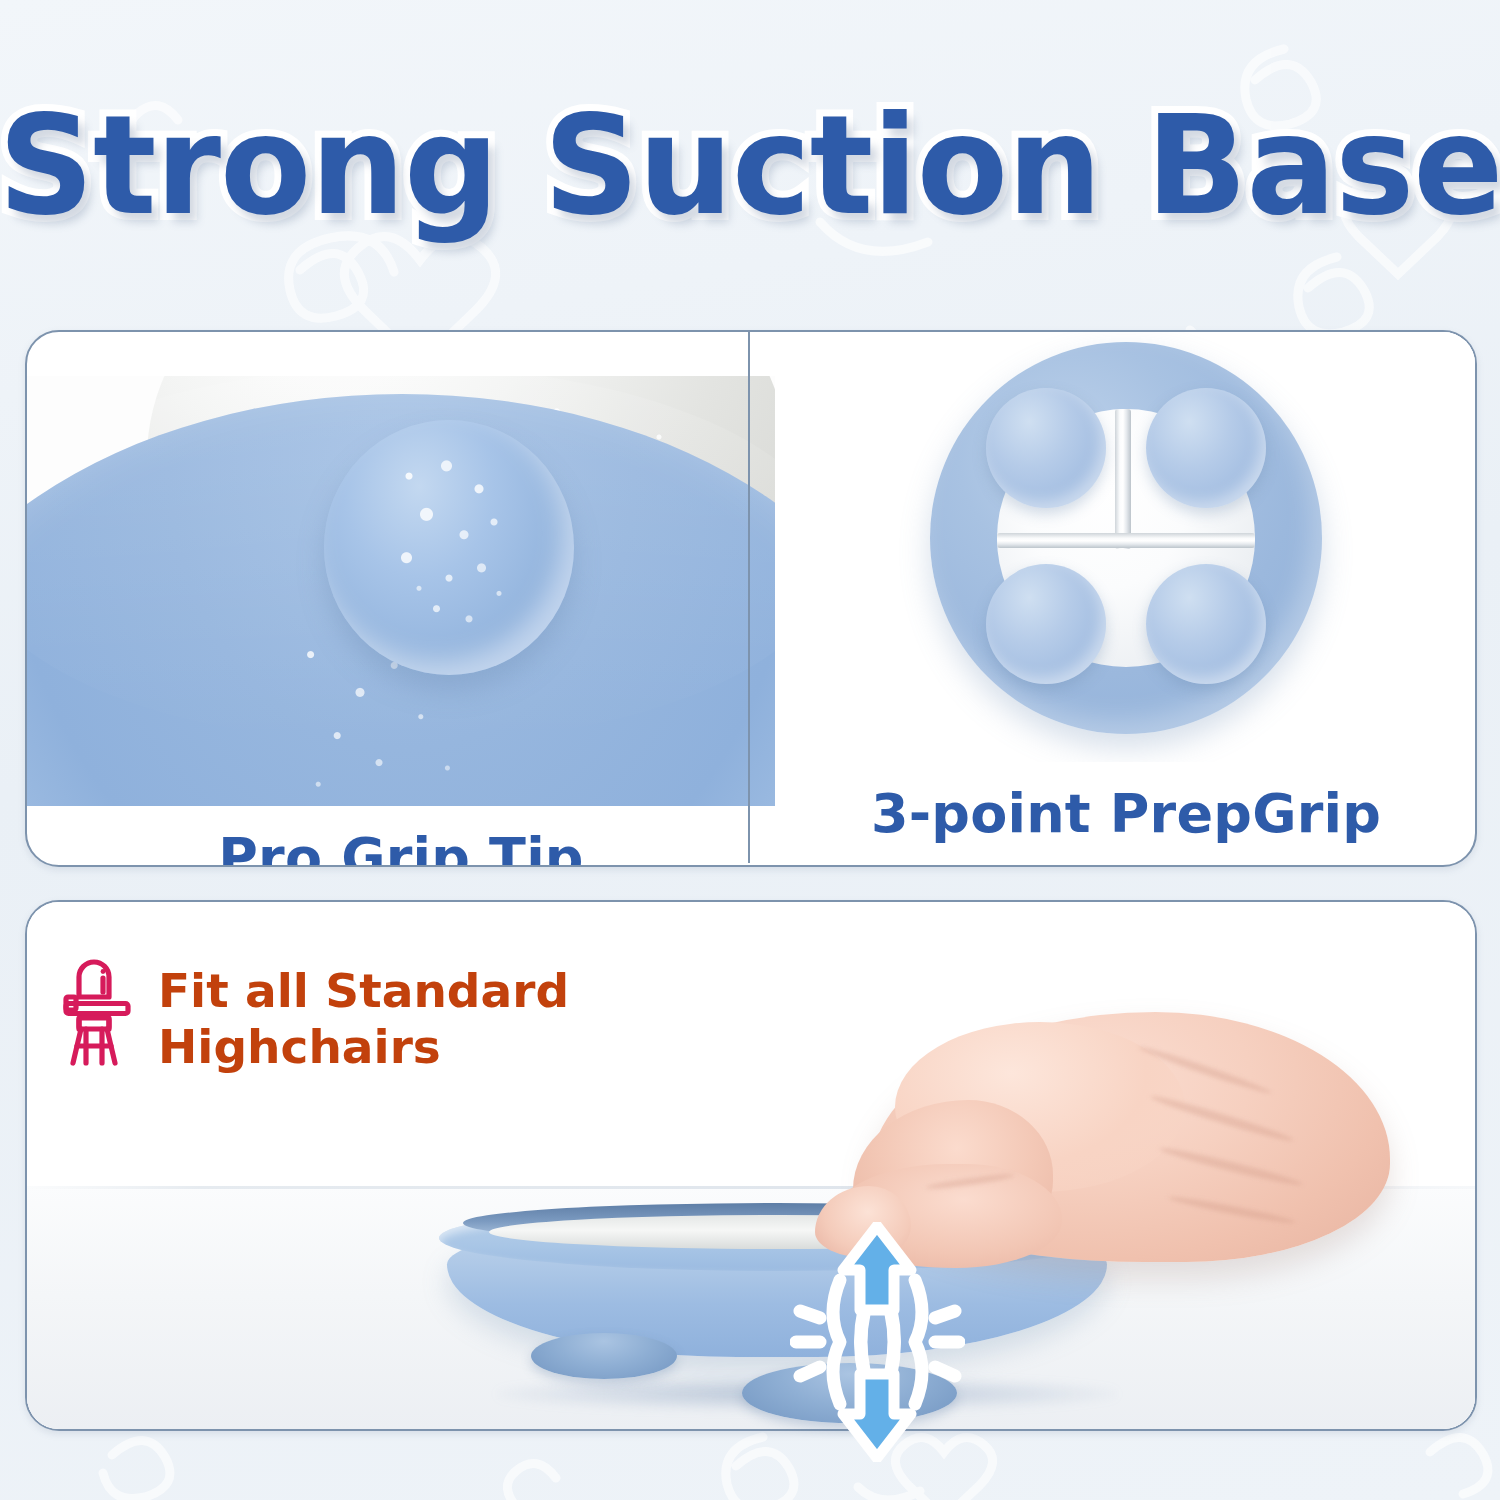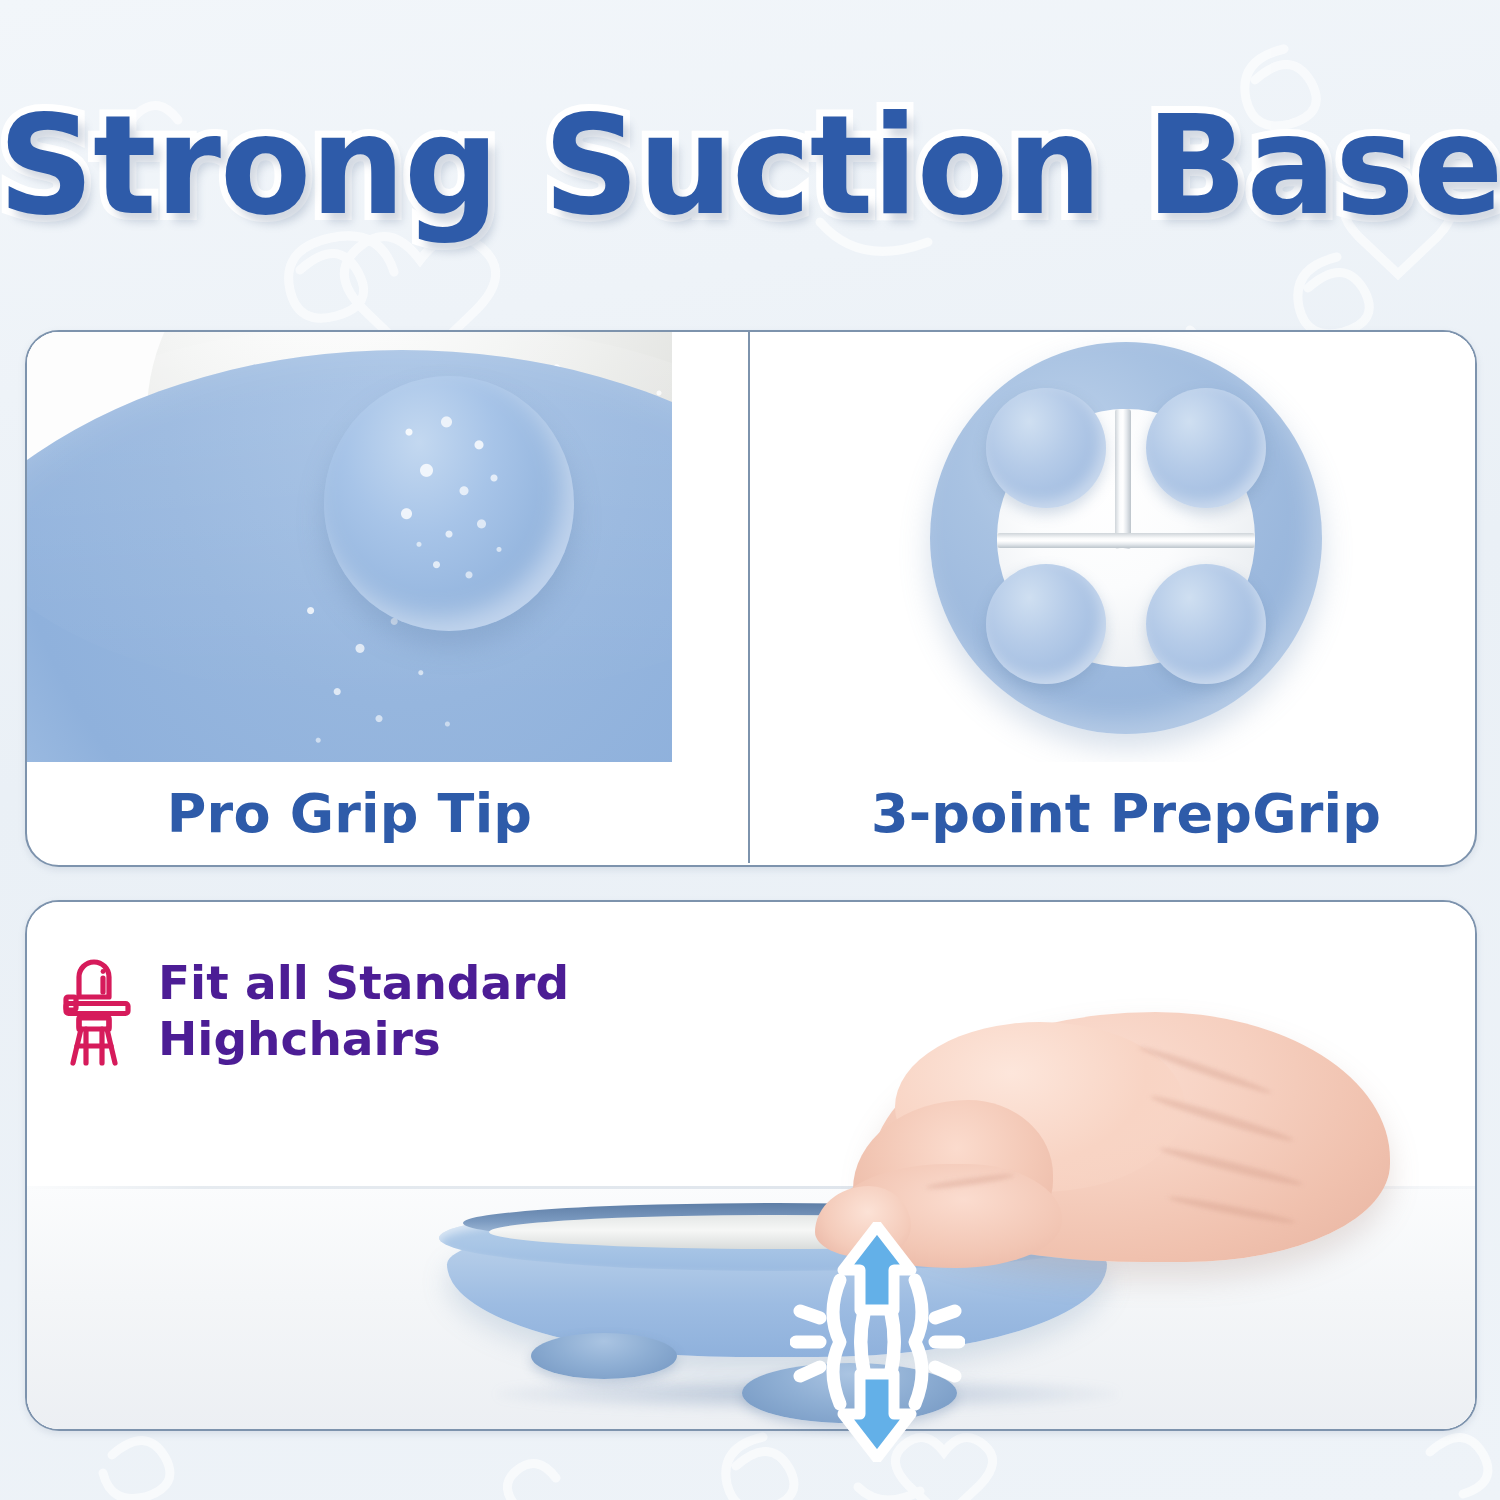--- a/index.html
+++ b/index.html
@@ -42,21 +42,21 @@
   #card-top{left:25px;top:330px;width:1448px;height:533px;}
   #card-bottom{left:25px;top:900px;width:1448px;height:527px;}
 
   #top-divider{
     position:absolute;left:748px;top:330px;width:2px;height:533px;
     background:#7d93ad;z-index:6;
   }
 
   
   .pane{position:absolute;top:0;height:533px;}
-  #pane-left{left:0;width:645px;}
+  #pane-left{left:0;width:748px;margin-top:44px;}
   #pane-right{left:750px;width:698px;}
 
   .photo{position:absolute;left:0;top:0;right:0;height:430px;overflow:hidden;background:#fff;}
 
   
   #pgt-scene{position:absolute;inset:0;background:#fdfdfd;}
   #pgt-steel{
     position:absolute;left:120px;top:-170px;width:640px;height:420px;
     background:
       radial-gradient(ellipse at 30% 30%, #ffffff 0%, #f3f4f3 30%, #e3e4e1 60%, #d2d3cf 100%);
@@ -266,23 +266,24 @@
   
   #suction-icon{position:absolute;left:790px;top:1222px;width:175px;height:240px;z-index:9;}
 
   
   #fit-block{
     position:absolute;left:60px;top:955px;width:600px;z-index:9;
     display:flex;align-items:flex-start;gap:24px;
   }
   #highchair-icon{flex:0 0 auto;margin-top:4px;}
   #fit-text{
-    color:#4c1d95;font-size:47px;font-weight:bold;line-height:1.20;
+    color:#c2410c;font-size:47px;font-weight:bold;line-height:1.20;
     font-family:"DejaVu Sans","Liberation Sans",sans-serif;
     white-space:pre-line;
+    margin-top:8px;
   }
 </style>
 </head>
 <body>
 
 <div id="bg-pattern">
   <div id="bg-base"></div>
   <svg width="1500" height="1500" viewBox="0 0 1500 1500" style="position:absolute;inset:0">
     <g fill="none" stroke="#ffffff" stroke-width="9" stroke-linecap="round" opacity="0.62">
 

